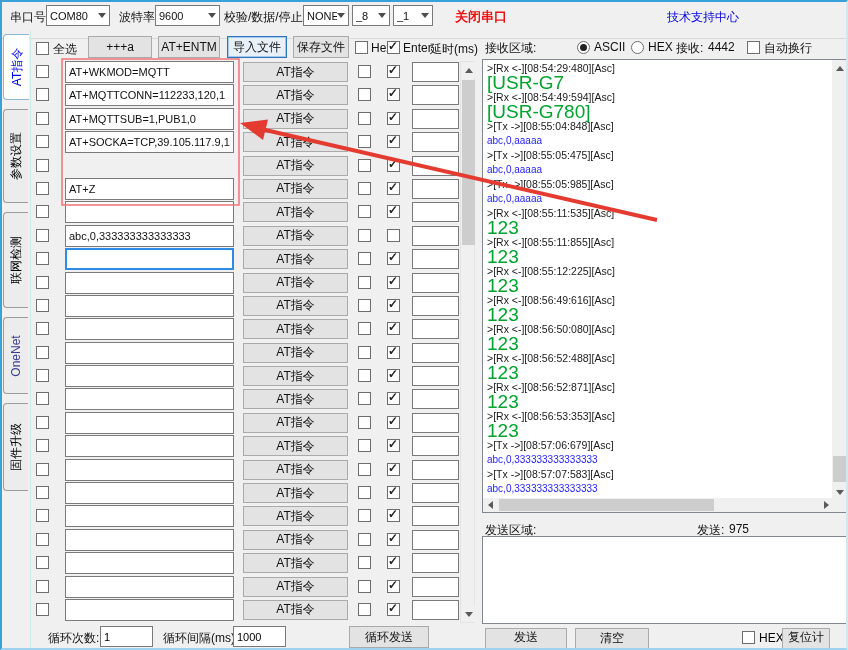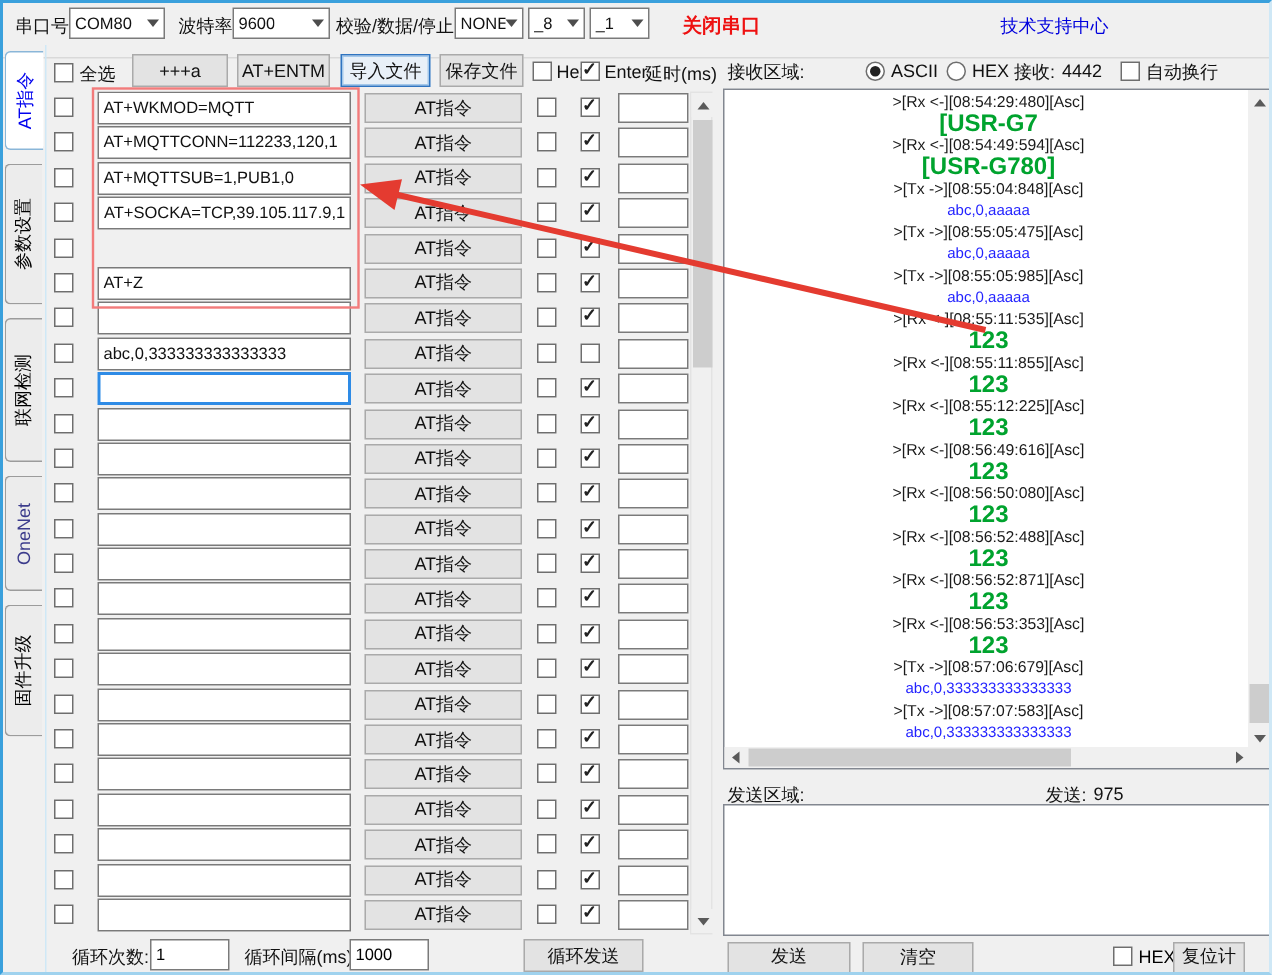--- a/index.html
+++ b/index.html
@@ -71,23 +71,23 @@
   .cmd-footer .lbl { position:absolute; top:6px; font-size:12px; color:#111; white-space:nowrap; }
   .loop-input { position:absolute; top:2px; height:21px; border:1px solid #7a7a7a; background:#fff; font-size:11px; padding:0 3px; width:53px; }
   .btn-loop-send { position:absolute; left:318px; top:2px; width:80px; height:22px; }
   
   .right-panel { position:absolute; left:477px; top:0; width:371px; height:622px; }
   .rx-header .lbl, .tx-header .lbl { position:absolute; font-size:12px; color:#111; white-space:nowrap; }
   .radio { position:absolute; width:13px; height:13px; border:1px solid #6e6e6e; border-radius:50%; background:#fff; }
   .radio.selected::after { content:""; position:absolute; left:2px; top:2px; width:7px; height:7px; background:#222; border-radius:50%; }
   .log-box { position:absolute; left:3px; top:29px; width:366px; height:454px; background:#fff; border:1px solid #828790; overflow:hidden; }
   .log-content { position:absolute; left:4px; top:2px; right:16px; bottom:14px; overflow:hidden; }
-  .log-line { white-space:pre; font-family:"Liberation Sans", sans-serif;text-align:center; }
+  .log-line { white-space:pre; font-family:"Liberation Sans", sans-serif; }
   .log-line.meta { font-size:10.5px; line-height:13px; color:#1a1a1a; }
-  .log-line.rx { font-size:16px; line-height:16px; color:var(--rx-green);font-weight:bold; }
+  .log-line.rx { font-size:19px; line-height:16px; color:var(--rx-green); }
   .log-line.tx { font-size:10px; line-height:16px; color:var(--tx-blue); }
   .log-sb-v { right:0; top:0; height:440px; }
   .log-sb-v .sb-thumb { top:396px; height:26px; }
   .log-sb-h { position:absolute; left:0; bottom:0; height:14px; width:351px; background:#f0f0f0; }
   .log-sb-h .sb-btn { height:14px; }
   .log-sb-h .sb-btn.right { left:auto; right:0; }
   .log-sb-h .sb-thumb { left:16px; top:1px; width:215px; height:12px; }
   .sb-corner { position:absolute; right:0; bottom:0; width:15px; height:14px; background:#f0f0f0; }
   .send-area { position:absolute; left:3px; top:506px; width:366px; height:88px; background:#fff; border:1px solid #828790; resize:none; font-family:"Liberation Sans", sans-serif; font-size:12px; padding:2px 4px; }
   .tx-footer .btn { position:absolute; height:21px; }

